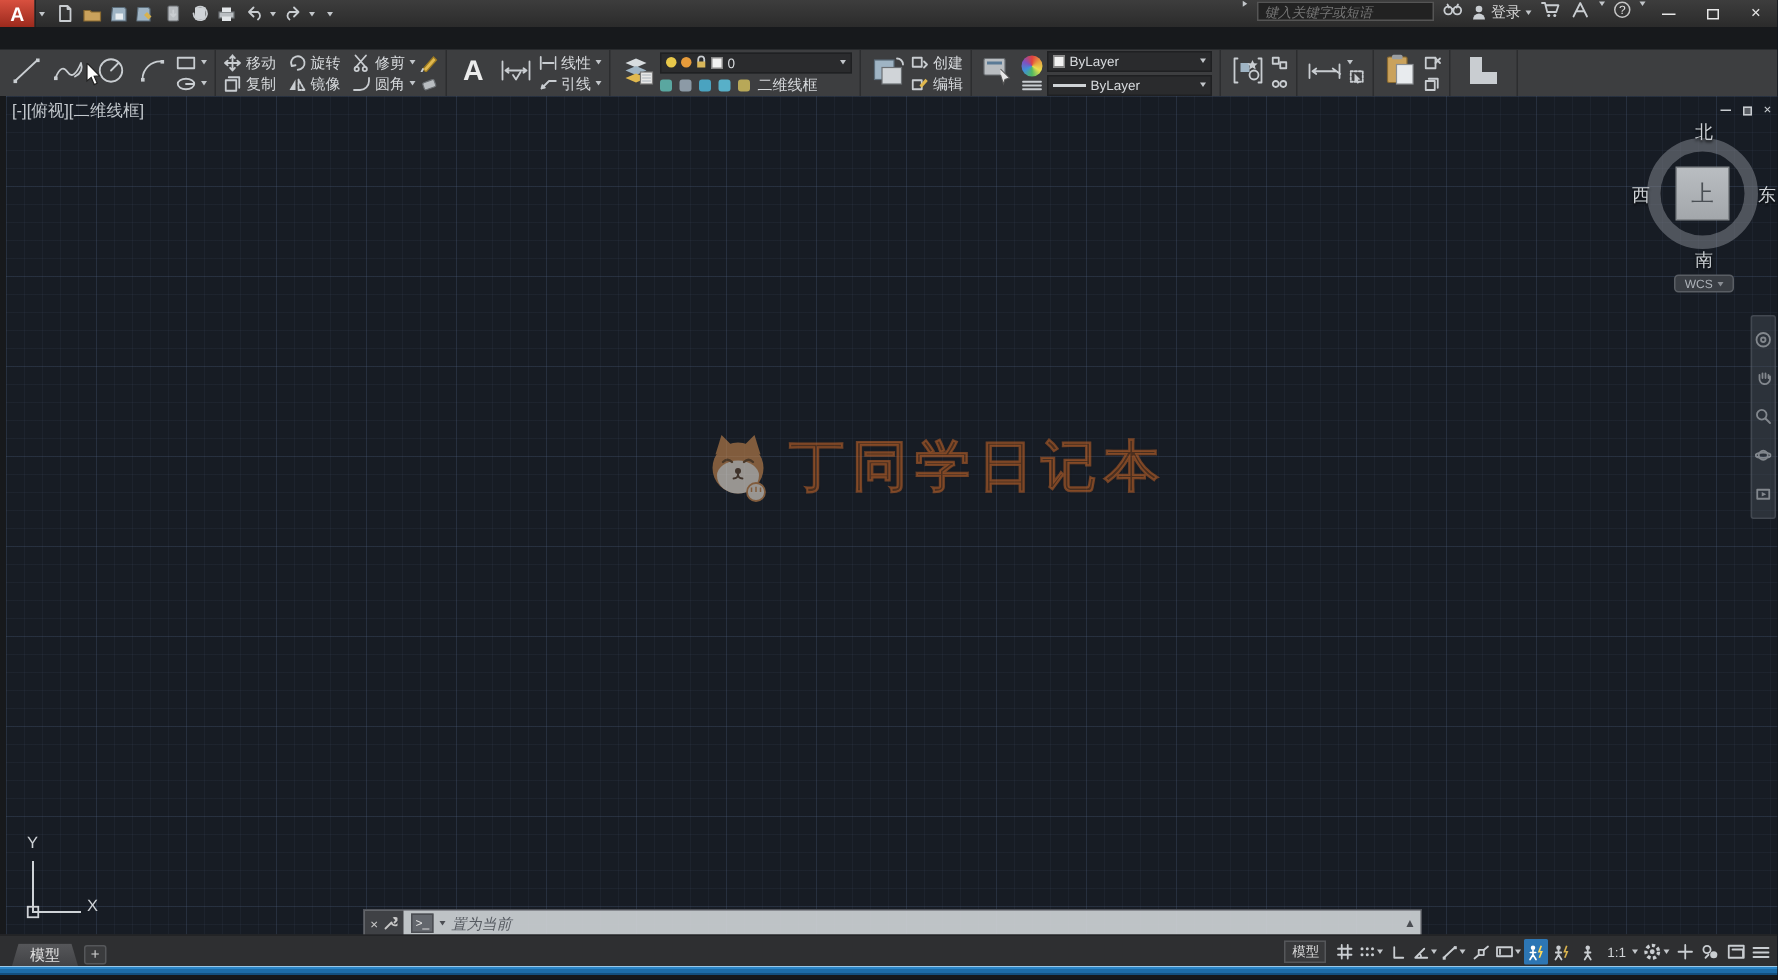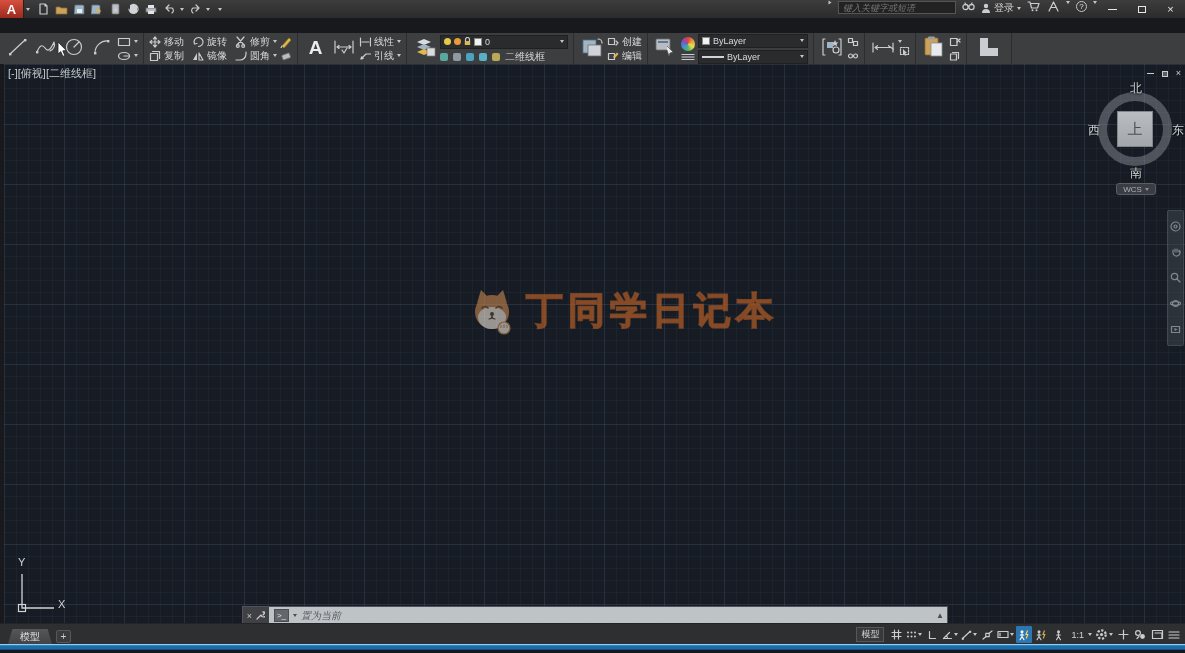--- a/index.html
+++ b/index.html
@@ -73,21 +73,21 @@
   .vc-e{position:absolute;right:2px;top:36px}
   .vc-dir{color:#ced2d6;font-size:12px;text-shadow:0 1px 2px #000}
   .wcs{position:absolute;left:1112px;top:119px;width:40px;height:12px;background:#3a3e44;border:1px solid #5a5e64;border-radius:3px;color:#aeb3b9;font-size:8px;display:flex;align-items:center;justify-content:center;gap:3px}
 
   
   .navbar{position:absolute;left:1163px;top:146px;width:17px;height:136px;background:rgba(72,78,86,.45);border:1px solid rgba(110,116,124,.35);border-radius:2px;display:flex;flex-direction:column;align-items:center;justify-content:space-around;padding:3px 0}
   .navico{opacity:.55}
 
   
   .watermark{position:absolute;left:464px;top:222px;display:flex;align-items:center;gap:10px}
-  .wm-text{font-size:37px;font-weight:bold;letter-spacing:5px;color:rgba(186,96,40,.22);-webkit-text-stroke:1.5px rgba(186,98,44,.55);text-shadow:0 0 2px rgba(90,45,15,.35)}
+  .wm-text{font-size:37px;font-weight:normal;letter-spacing:5px;color:rgba(186,96,40,.22);-webkit-text-stroke:1.5px rgba(186,98,44,.55);text-shadow:0 0 2px rgba(90,45,15,.35)}
 
   
   .ucs{position:absolute;left:4px;top:496px;width:64px;height:60px;color:#cfd3d7;font-size:11px}
 
   
   .cmdline{position:absolute;left:238px;top:542px;width:706px;height:19px;display:flex;border:1px solid #50535a;background:rgba(205,209,213,.92)}
   .cmd-handle{width:26px;background:#3f4145;display:flex;align-items:center;justify-content:center;gap:4px;color:#c8c8c8;font-size:9px}
   .cmd-body{flex:1;display:flex;align-items:center;gap:4px;padding:0 5px;position:relative}
   .cmd-prompt{width:15px;height:13px;background:#63676d;color:#e8e8e8;font-size:8px;display:flex;align-items:center;justify-content:center;border:1px solid #4a4d52}
   .cmd-text{font-size:10px;font-style:italic;color:#565b61}

